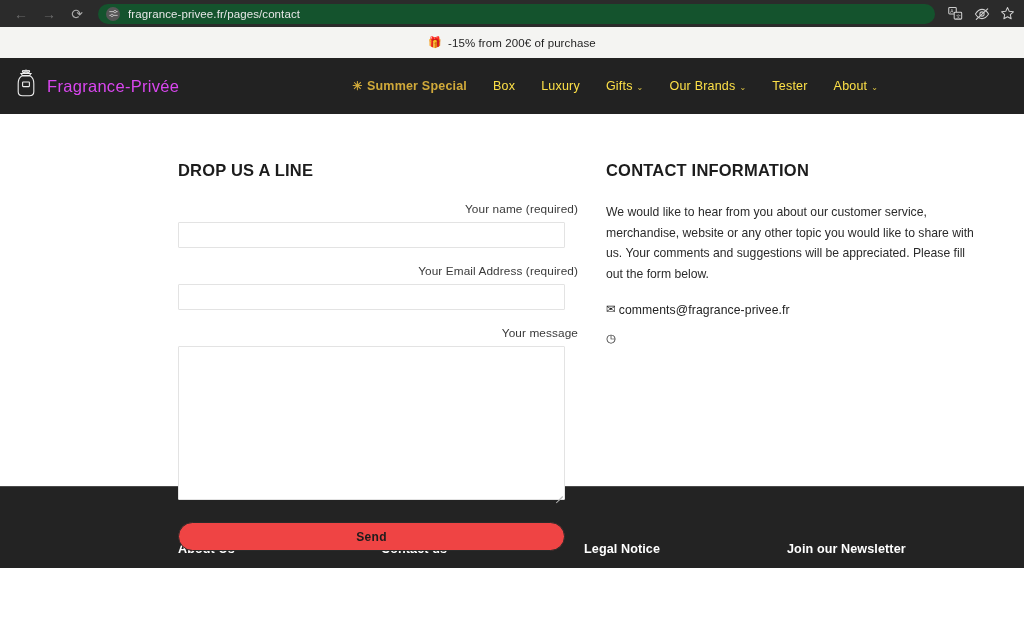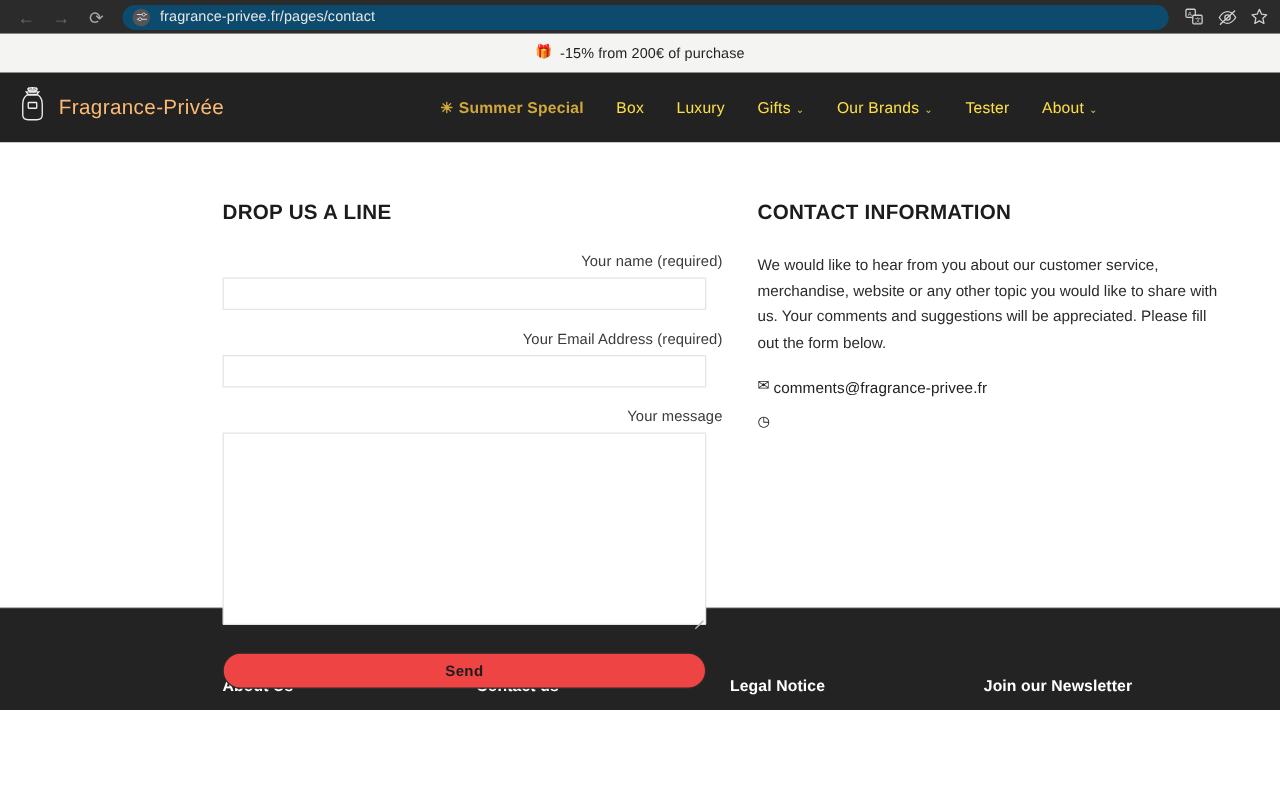--- a/index.html
+++ b/index.html
@@ -26,21 +26,21 @@
     font-size: 14px;
     line-height: 1;
     border-radius: 4px;
     user-select: none;
   }
   .nav-btn.disabled { color: #6c6c6c; }
   .omnibox {
     flex: 1;
     height: 20px;
     margin-left: 6px;
-    background: #0c4a6e;
+    background: #14532d;
     border-radius: 11px;
     display: flex;
     align-items: center;
     padding: 0 8px;
     gap: 8px;
     min-width: 0;
   }
   .site-icon {
     width: 14px; height: 14px;
     border-radius: 50%;
@@ -91,21 +91,21 @@
     align-items: center;
     position: relative;
   }
   .brand {
     display: flex;
     align-items: center;
     gap: 9px;
     padding-left: 14px;
   }
   .brand-name {
-    color: #fdba74;
+    color: #d946ef;
     font-size: 16.5px;
     letter-spacing: .3px;
   }
   .main-nav {
     position: absolute;
     left: 352px;
     display: flex;
     align-items: center;
     gap: 26px;
   }

